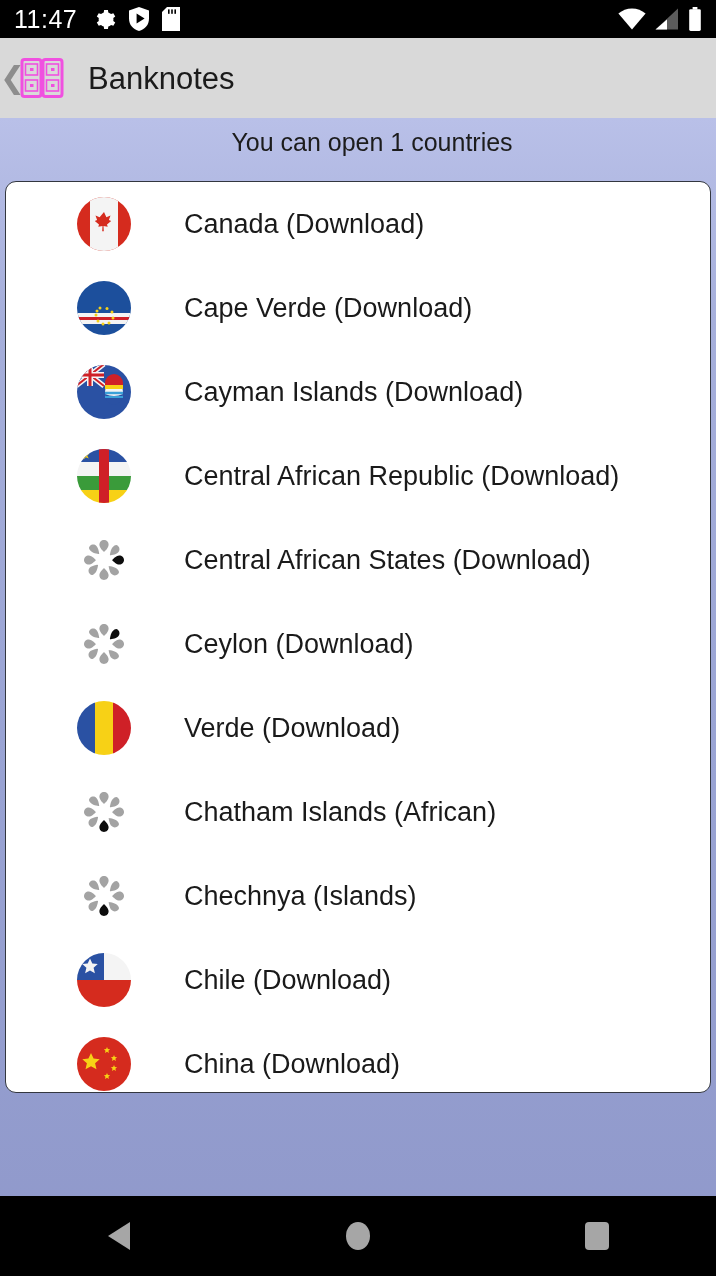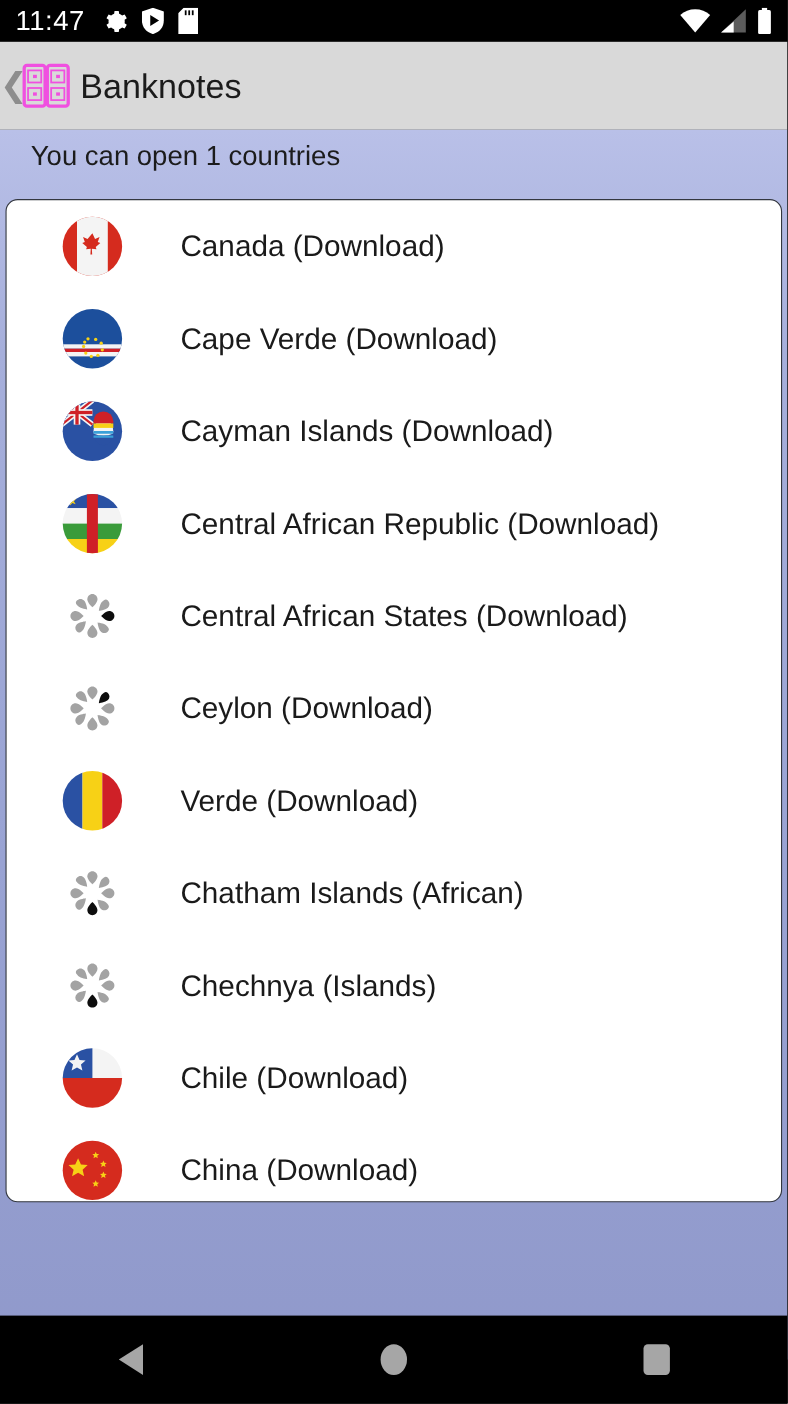--- a/index.html
+++ b/index.html
@@ -72,34 +72,34 @@
     font-family: "DejaVu Sans", sans-serif;
   }
   #app-icon {
     width: 44px;
     height: 44px;
     flex: none;
   }
   #app-title {
     font-size: 31px;
     color: #1b1b1b;
-    margin-left: 9px;
+    margin-left: 24px;
     line-height: 1;
   }
 
   
   #content {
     position: absolute;
     top: 118px; left: 0;
     width: 716px;
     height: 1118px;
     background: linear-gradient(180deg, #b9c0e8 0%, #a6afdb 18%, #9aa4d4 55%, #9099cb 100%);
   }
   #subtitle {
-    text-align: left;
+    text-align: center;
     font-size: 25px;
     color: #1c1c1c;
     padding-top: 8px;
     line-height: 1.3;
     padding-left: 28px;
   }
 
   #list-card {
     position: absolute;
     left: 5px;
@@ -111,21 +111,21 @@
     border-radius: 11px;
     box-sizing: border-box;
     overflow: hidden;
   }
 
   .row {
     display: flex;
     align-items: center;
     height: 84px;
     box-sizing: border-box;
-    padding-left: 50px;
+    padding-left: 70px;
   }
   .row-icon {
     width: 56px;
     height: 56px;
     flex: none;
     border-radius: 50%;
     overflow: hidden;
     display: block;
   }
   .row-label {

